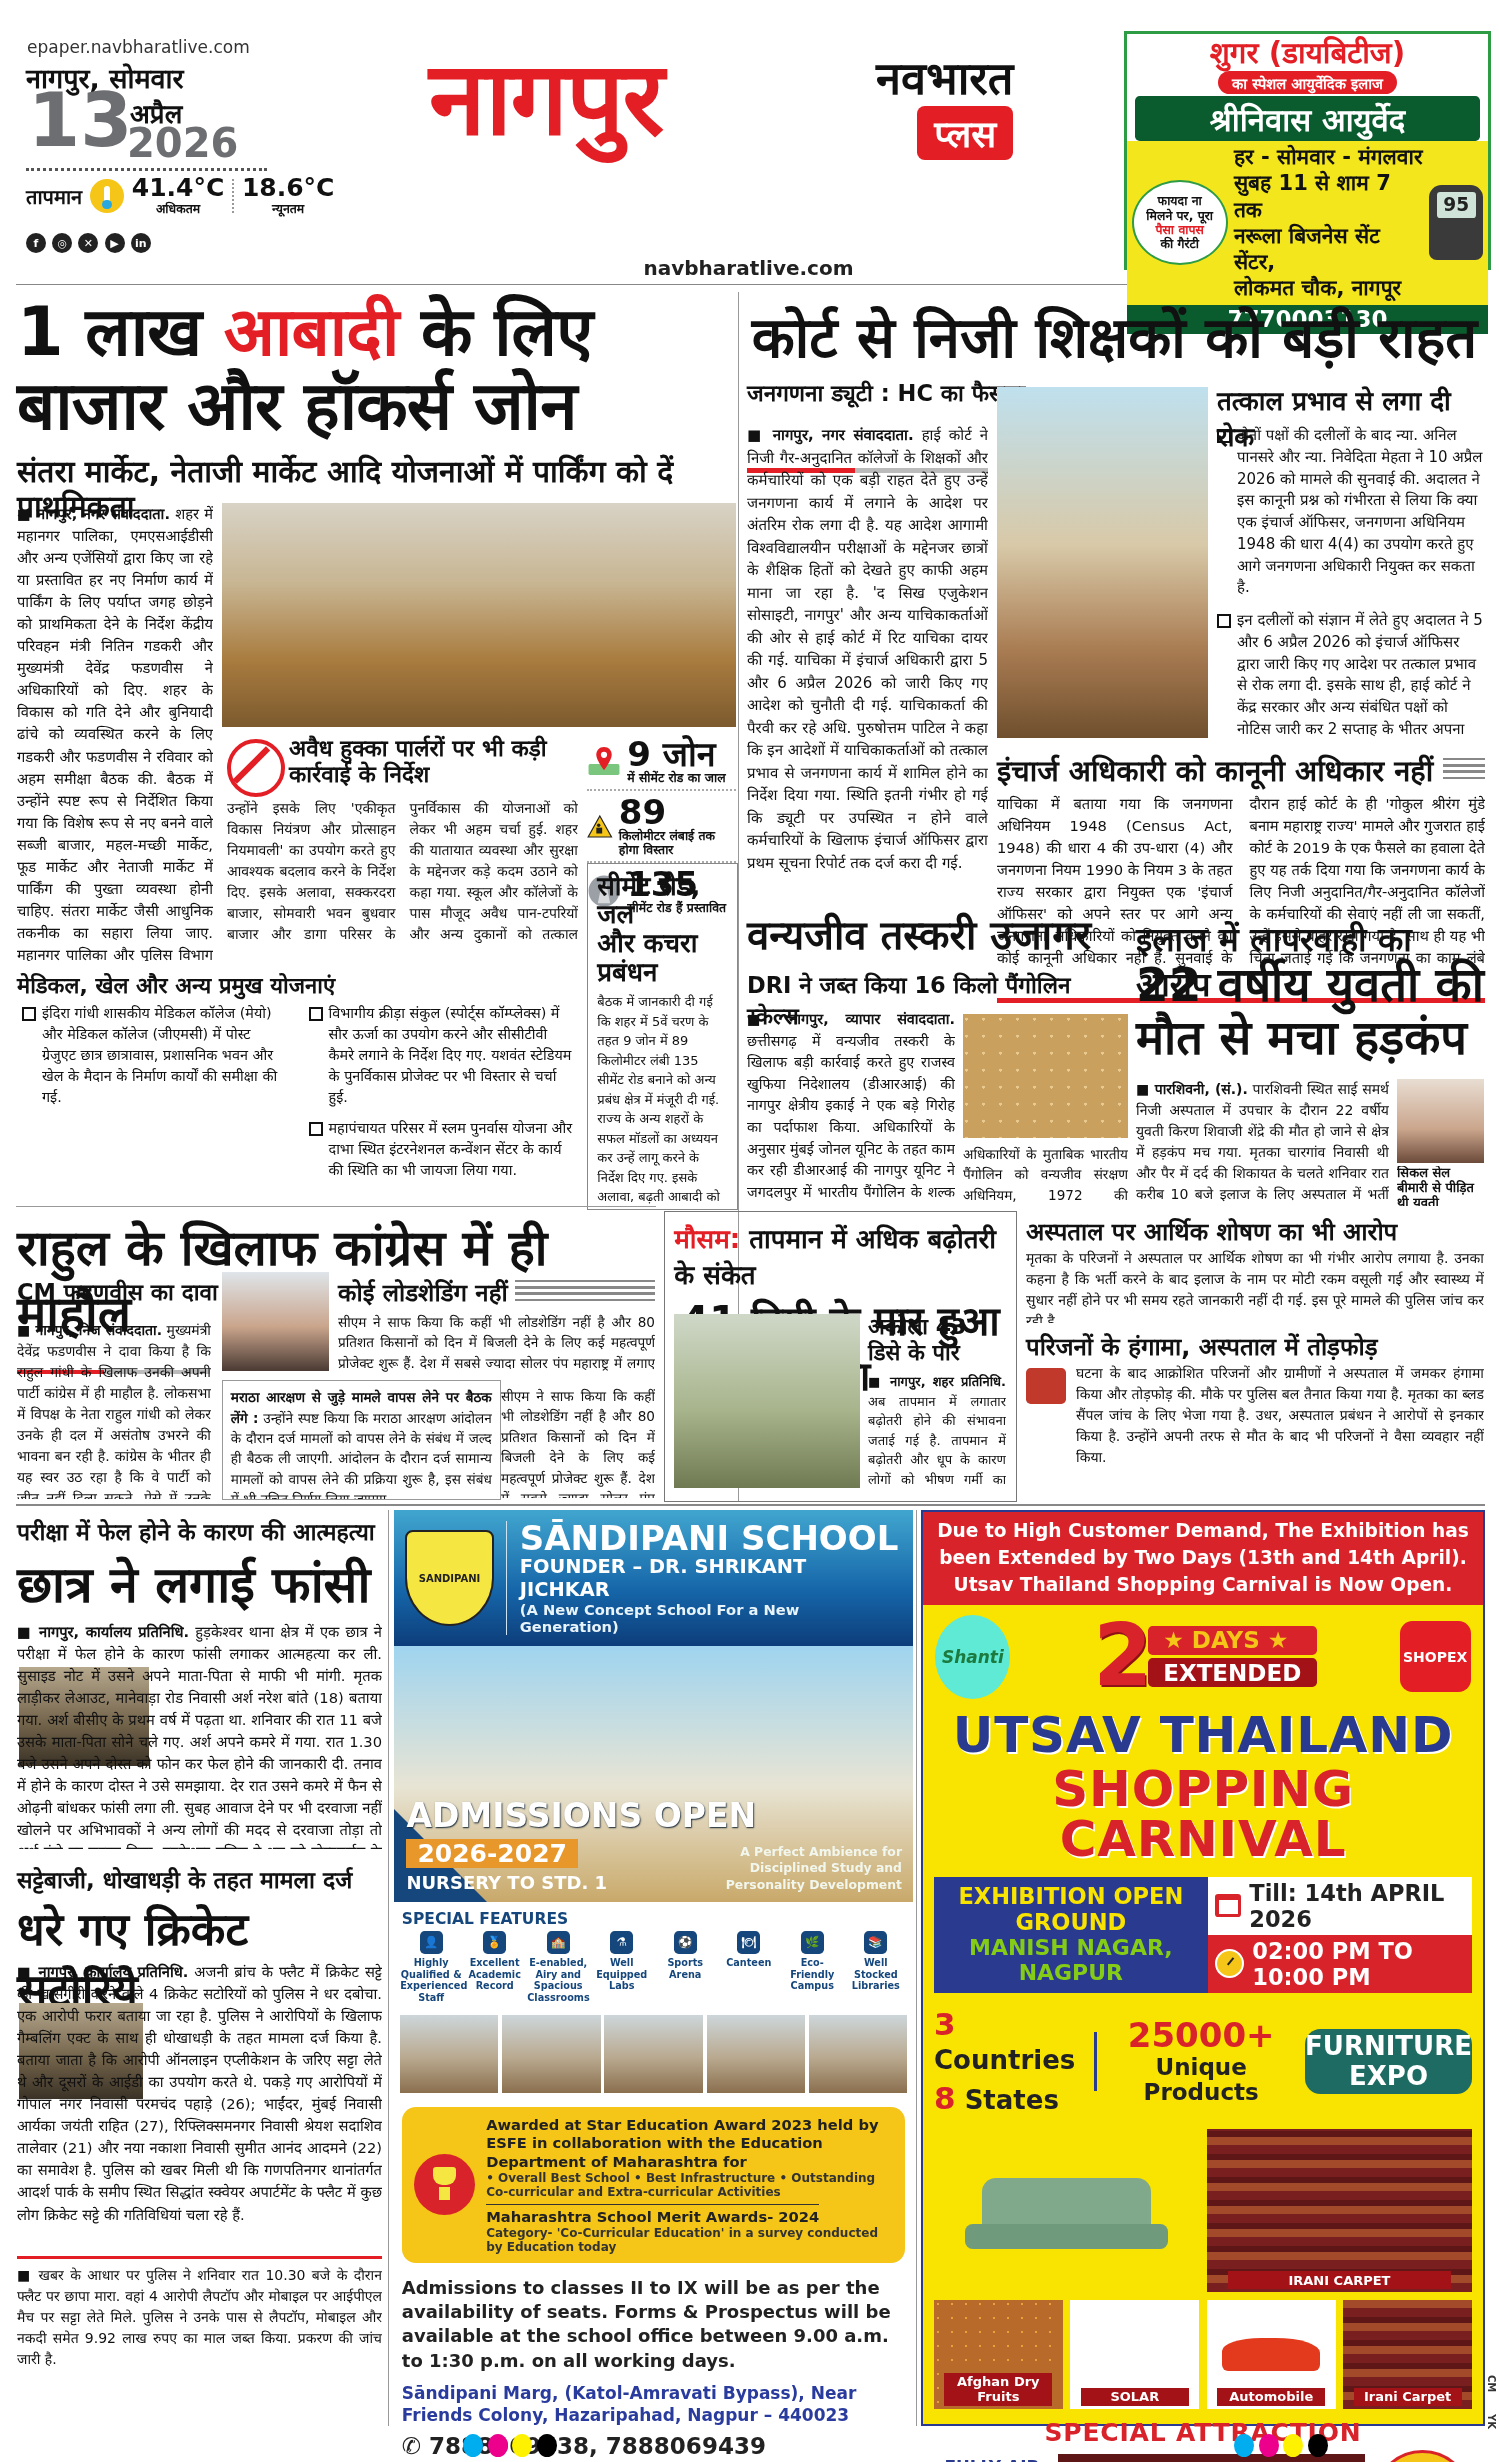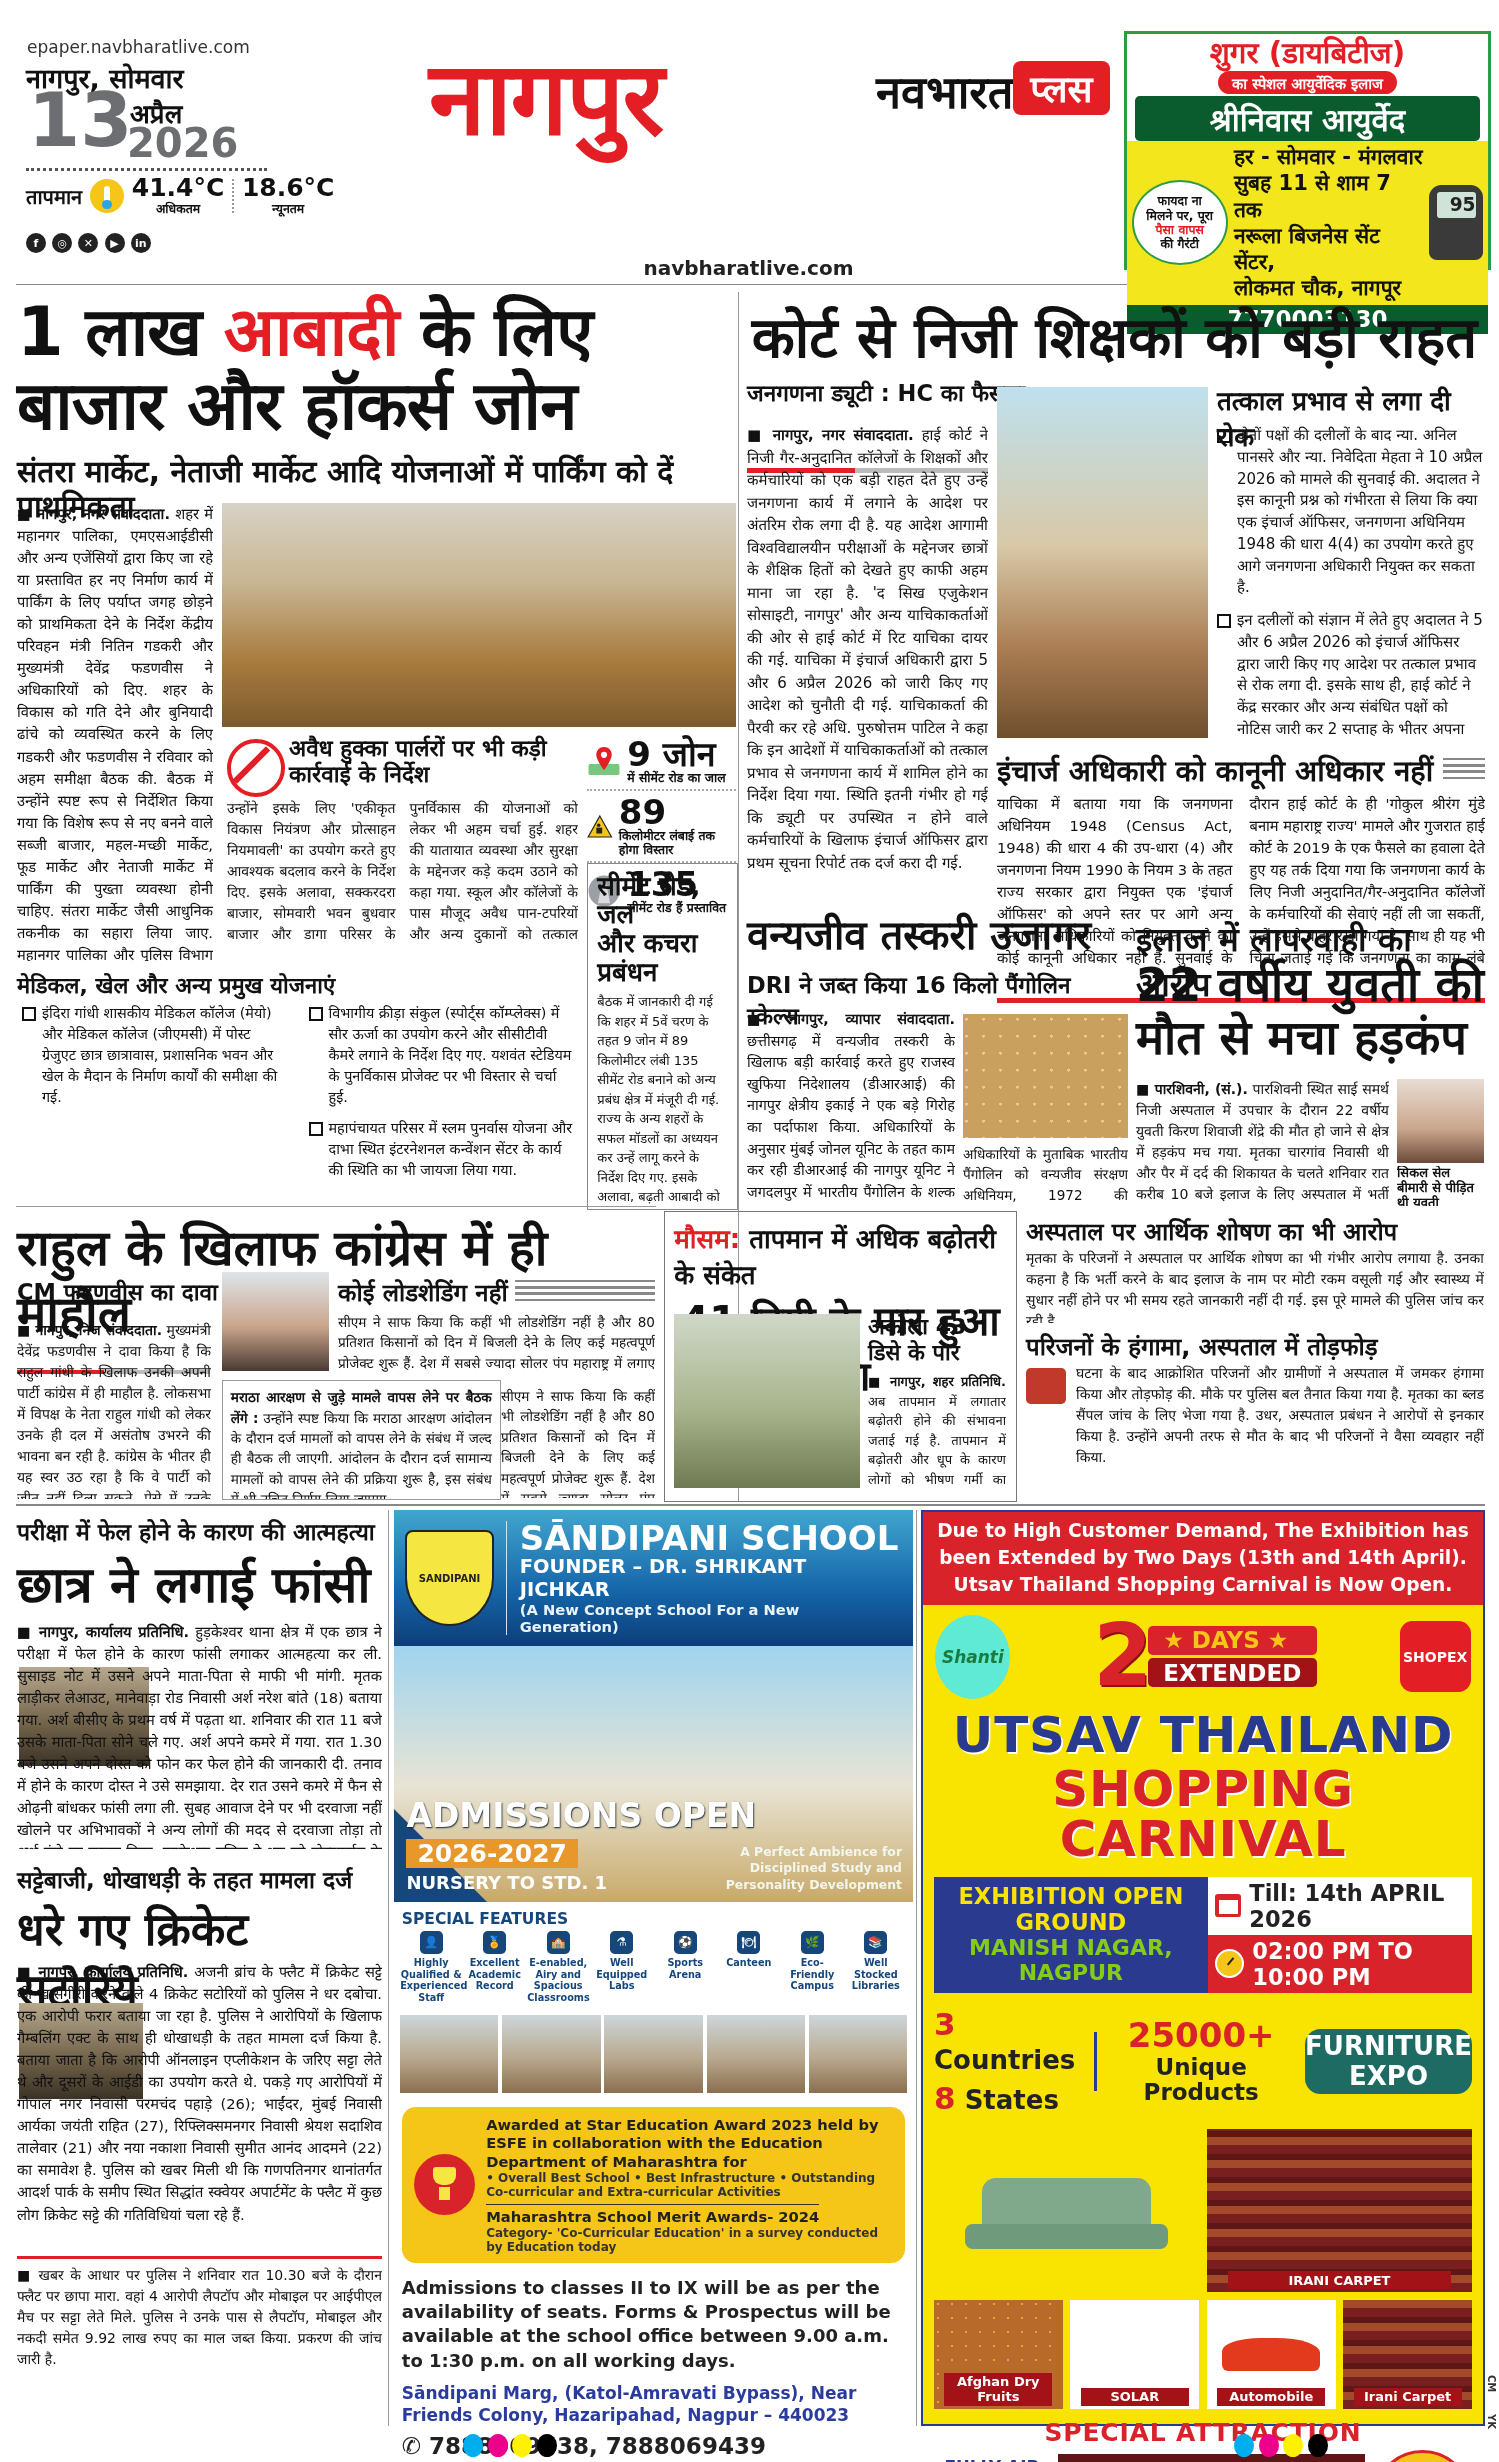--- a/index.html
+++ b/index.html
@@ -21,37 +21,37 @@
   .thermo{width:34px;height:34px;border-radius:50%;background:#f5c518;display:flex;align-items:center;justify-content:center;}
   .thermo .stem{width:6.2px;height:20px;background:#fff;border-radius:3.1px;position:relative;}
   .thermo .stem:after{content:"";position:absolute;left:-1.6px;bottom:-3.1px;width:9.3px;height:9.3px;border-radius:50%;background:#29a8e0;}
   .tval{font-size:25px;font-weight:bold;line-height:1;}
   .tsub{font-size:12.4px;font-weight:bold;display:block;text-align:center;}
   .vdots{border-left:2.3px dotted #999;height:34px;}
   .socials{display:flex;gap:6.2px;}
   .soc{width:20px;height:20px;border-radius:50%;background:#222;color:#fff;font-size:11px;font-weight:bold;
        display:flex;align-items:center;justify-content:center;}
   .masthead{font-size:102px;font-weight:bold;color:#e31e25;line-height:1;letter-spacing:-1.6px;}
-  .brand{display:flex;flex-direction:row;align-items:flex-end;}
+  .brand{display:flex;flex-direction:column;align-items:flex-end;}
   .brandtop{font-size:45px;font-weight:bold;color:#111;line-height:1;}
   .brandbox{background:#e31e25;color:#fff;font-size:37px;font-weight:bold;padding:1.6px 17px;border-radius:7.8px;margin-top:4.7px;}
   .siteurl{font-size:20px;font-weight:bold;color:#222;text-align:center;}
   .hdrline{border-top:1.6px solid #888;}
   
   .ayuad{border:3.1px solid #2e9b45;background:#fff;display:flex;flex-direction:column;}
   .ayu-title{color:#e31e25;font-size:29.5px;font-weight:bold;text-align:center;line-height:1.1;padding-top:3.1px;}
   .ayu-pill{background:#e31e25;color:#fff;font-size:14.7px;font-weight:bold;border-radius:14px;margin:1.6px auto;padding:1.6px 14px;width:max-content;}
   .ayu-banner{background:#0a5c2f;color:#fff;font-size:31px;font-weight:bold;text-align:center;margin:0 7.8px;border-radius:4.7px;padding:1.6px 0;}
   .ayu-yellow{background:#f4e61c;flex:1;display:flex;align-items:center;gap:6.2px;padding:3.1px 4.7px;}
   .ayu-circle{background:#fff;border:2.3px solid #2e9b45;border-radius:50%;width:92px;height:81px;font-size:12.4px;font-weight:bold;
               display:flex;flex-direction:column;align-items:center;justify-content:center;text-align:center;line-height:1.15;flex:none;}
   .ayu-lines{font-size:21px;font-weight:bold;line-height:1.25;flex:1;}
   .meter{width:54px;height:75px;background:#3a3a3a;border-radius:12.4px 12.4px 7.8px 7.8px;position:relative;flex:none;}
   .meter .scr{position:absolute;top:6.2px;left:7.8px;right:7.8px;height:26px;background:#cfe3d8;border-radius:3.1px;
-              font-size:18.6px;font-weight:bold;color:#222;text-align:right;line-height:26px;}
+              font-size:18.6px;font-weight:bold;color:#222;text-align:center;line-height:26px;}
   .ayu-phone{background:#0a5c2f;color:#fff;font-size:23px;font-weight:bold;text-align:center;padding:1.6px 0;}
   
   .lead-h{font-size:67px;font-weight:bold;line-height:1.05;letter-spacing:-0.8px;}
   .lead-sub{font-size:30px;font-weight:bold;line-height:1.15;}
   .body{font-size:14.7px;line-height:1.5;}
   .byline{font-weight:bold;}
   .kicker{font-size:22.5px;font-weight:bold;}
   .krule{height:4.7px;background:#bbb;position:relative;}
   .krule:before{content:"";position:absolute;left:0;top:0;height:4.7px;width:45%;background:#e31e25;}
   .ph{background:linear-gradient(180deg,#cdd6da 0%,#b9a98f 55%,#8a6f4e 100%);}

